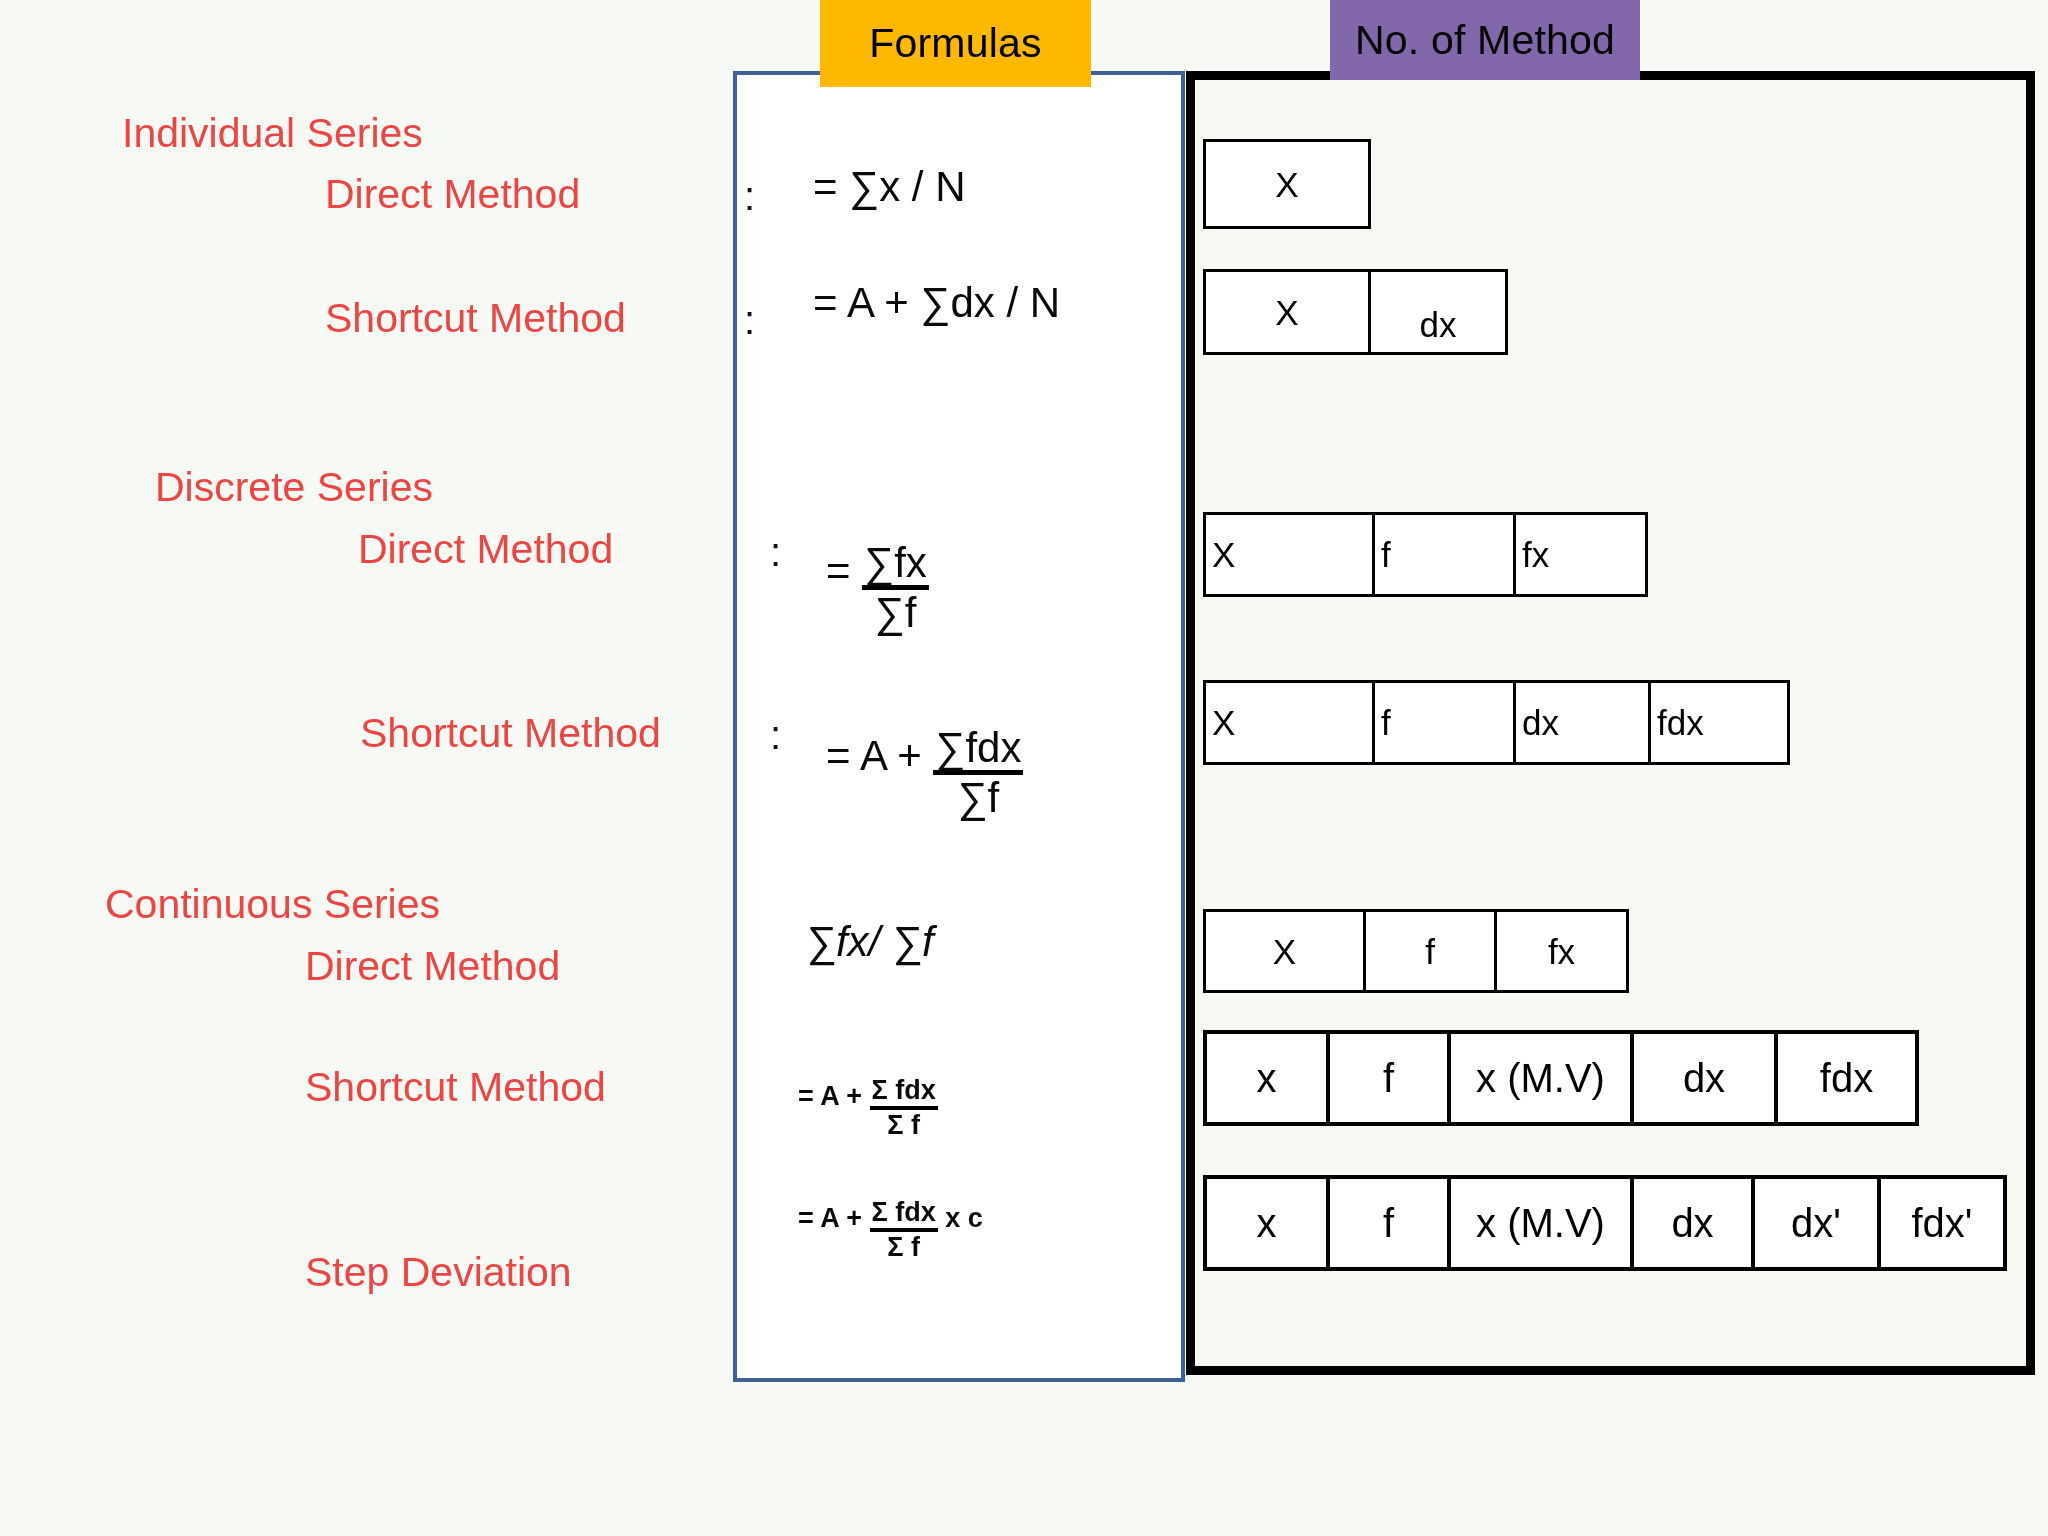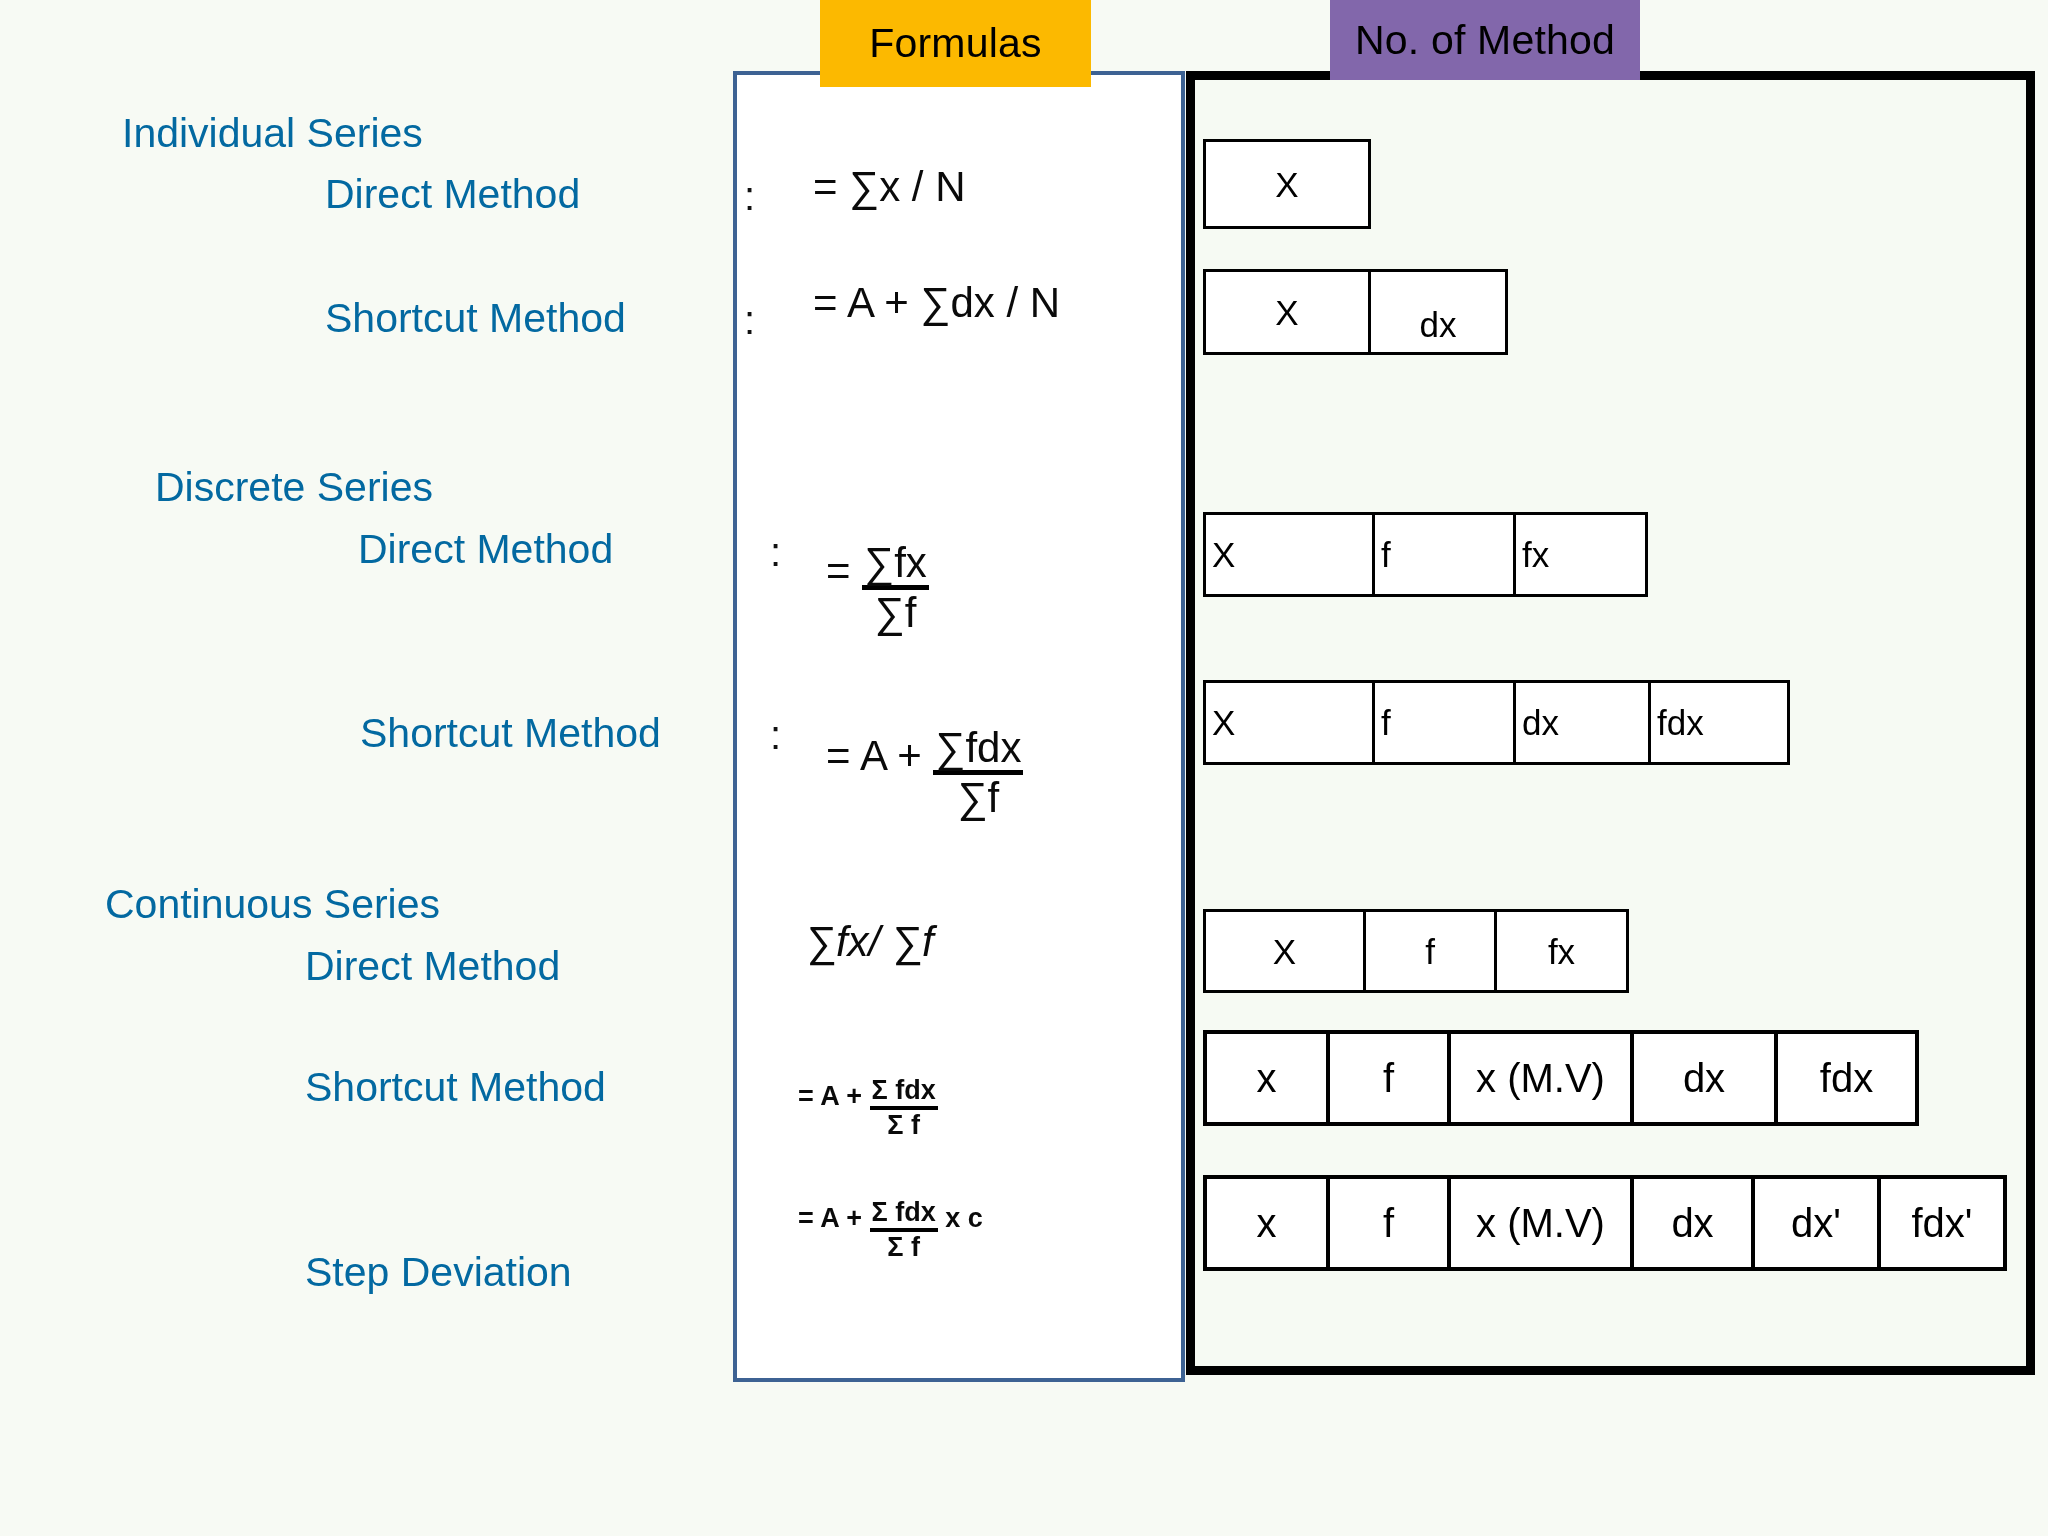--- a/index.html
+++ b/index.html
@@ -66,21 +66,21 @@
     height: 80px;
     background: #8267ab;
   }
 
   
   .series-title, .method-label {
     position: absolute;
     white-space: nowrap;
     font-size: 40px;
     line-height: 1;
-    color: #0369a1;
+    color: #ef4444;
   }
   .series-title { font-size: 41px; }
   .method-label { font-size: 41px; }
 
   
   .colon {
     position: absolute;
     font-size: 40px;
     line-height: 1;
     color: #111;

